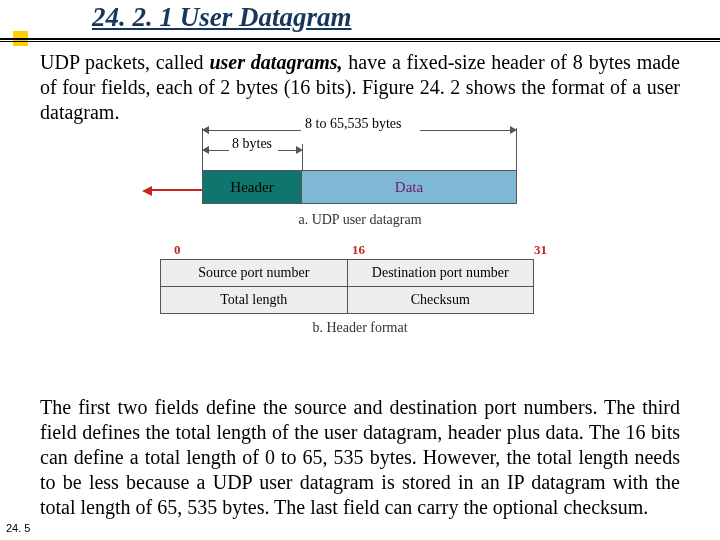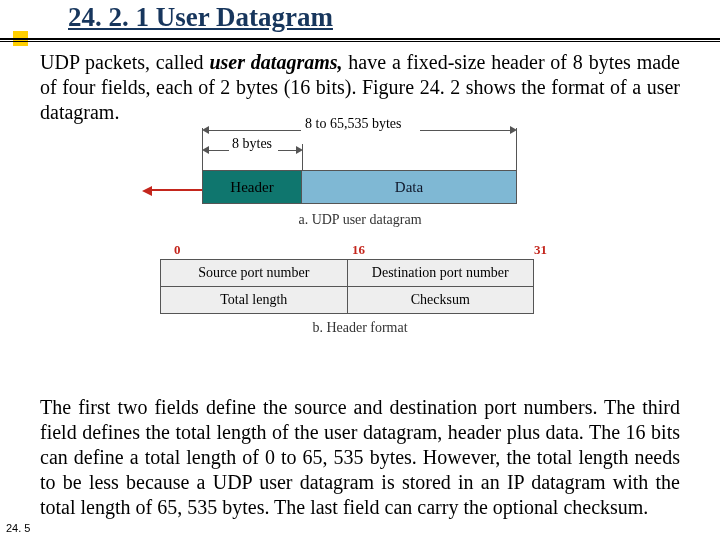--- a/index.html
+++ b/index.html
@@ -26,22 +26,23 @@
     border-top: 1px solid #000;
   }
   .yellow-square {
     position: absolute;
     left: 13px; top: 31px;
     width: 15px; height: 15px;
     background: #ffcf00;
   }
   .title {
     position: absolute;
-    left: 68px; top: 2px;
+    left: 92px; top: 2px;
     font-size: 27px;
+    font-style: italic;
     font-weight: bold;
     color: #17365d;
     text-decoration: underline;
   }
   .para {
     position: absolute;
     font-size: 20px;
     line-height: 1.25;
     text-align: justify;
   }
@@ -64,21 +65,21 @@
   .bracket-row { position: relative; height: 50px; }
   .range-label { position:absolute; font-size:14px; }
   .range-line { position:absolute; border-top:1px solid #555; }
   .range-tick { position:absolute; width:0; border-left:1px solid #555; }
   .arrowhead-l, .arrowhead-r { position:absolute; width:0;height:0;border-top:4px solid transparent;border-bottom:4px solid transparent; }
   .arrowhead-l { border-right:7px solid #555; }
   .arrowhead-r { border-left:7px solid #555; }
   .box-row { position: relative; height: 36px; }
   .box { position:absolute; top:0; height:34px; border:1px solid #555; box-sizing:border-box; display:flex; align-items:center; justify-content:center; font-size:15px; }
   .box-header { background:#0f766e; }
-  .box-data { background:#7fb8d4; color:#0f172a; }
+  .box-data { background:#7fb8d4; color:#701a75; }
   .red-arrow {
     position:absolute; left:-18px; top:16px; width:0;height:0;
     border-top:5px solid transparent; border-bottom:5px solid transparent;
     border-right:10px solid #c4261d;
   }
   .red-arrow-shaft { position:absolute; left:-8px; top:19px; width:50px; height:2px; background:#c4261d; }
   .caption { text-align:center; font-size:14px; margin-top:6px; color:#333; }
   .bitlabels { position:relative; height:16px; margin-top:14px; }
   .bitlabel { position:absolute; font-size:13px; color:#c4261d; font-weight:bold; }
   .header-table { margin-top:1px; }

